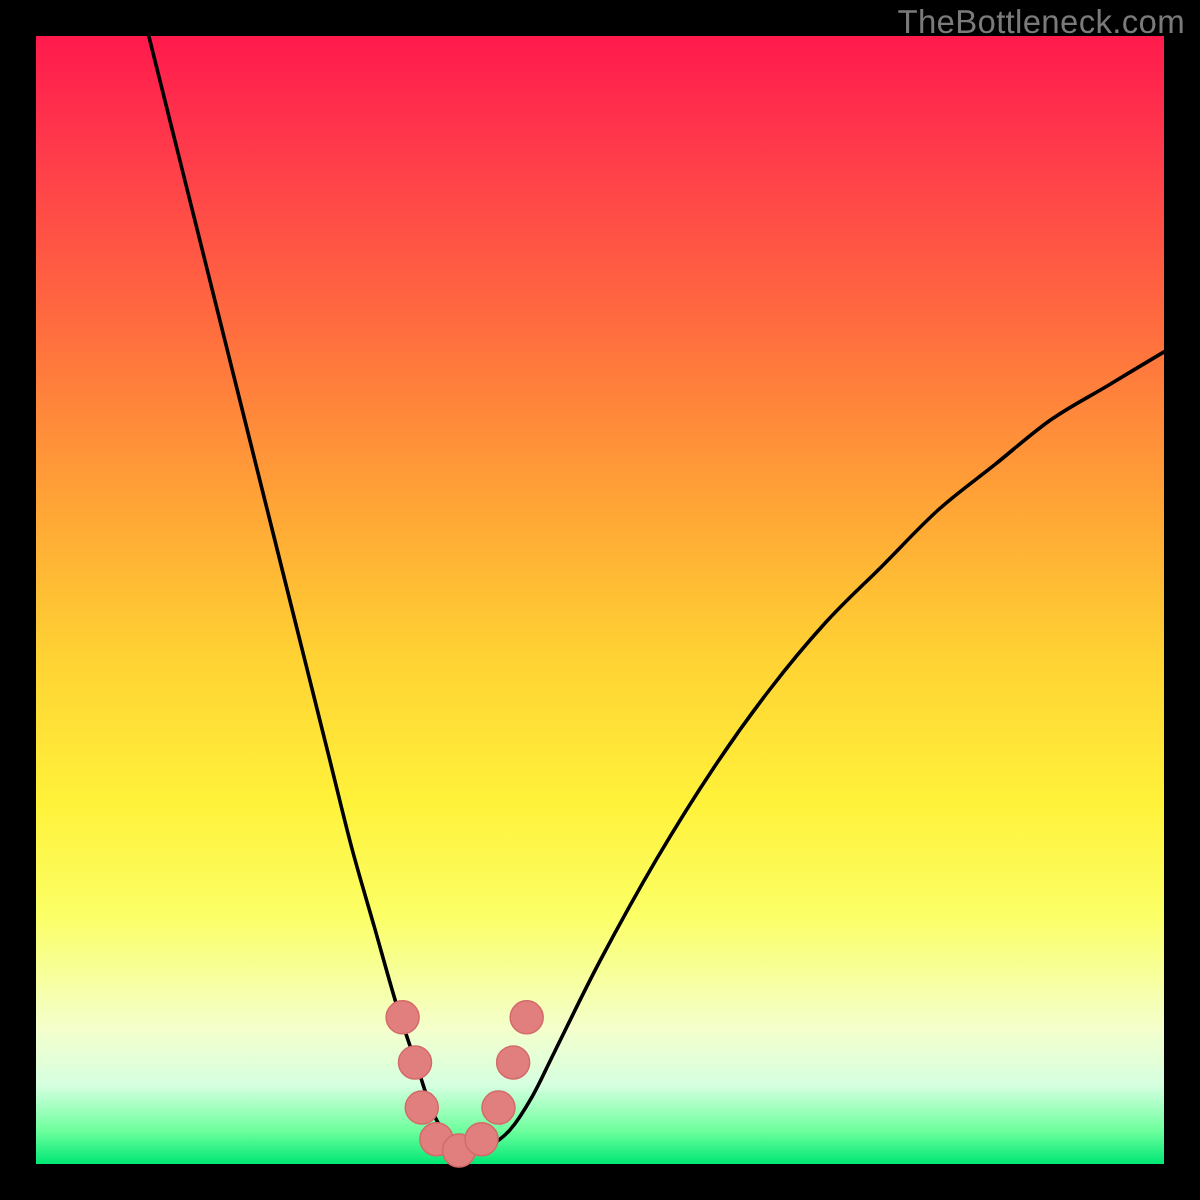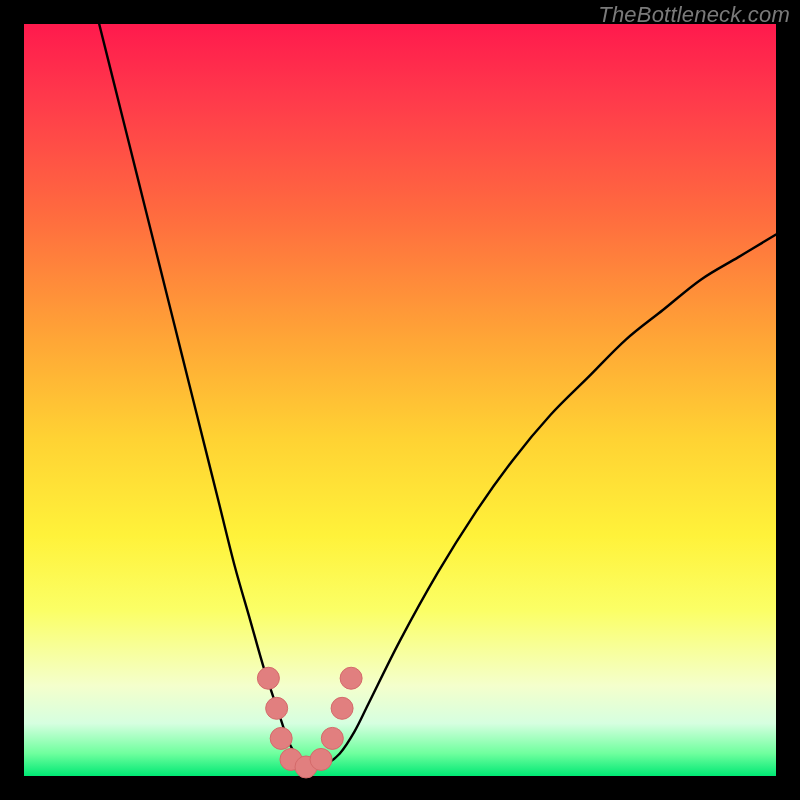--- a/index.html
+++ b/index.html
@@ -11,21 +11,20 @@
     overflow: hidden;
     font-family: Arial, Helvetica, sans-serif;
   }
   .frame {
     position: absolute;
     left: 0;
     top: 0;
     width: 800px;
     height: 800px;
     background: #000;
-    font-style: italic;
   }
   .plot {
     position: absolute;
     left: 24px;
     top: 24px;
     width: 752px;
     height: 752px;
     background: linear-gradient(to bottom,
       #ff1a4d 0%,
       #ff3a4b 10%,

